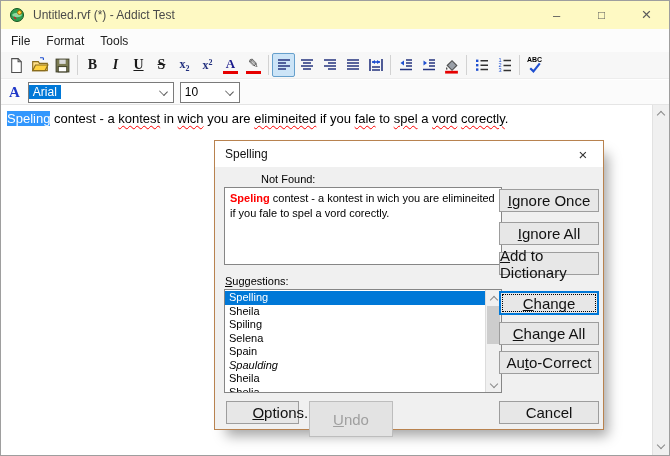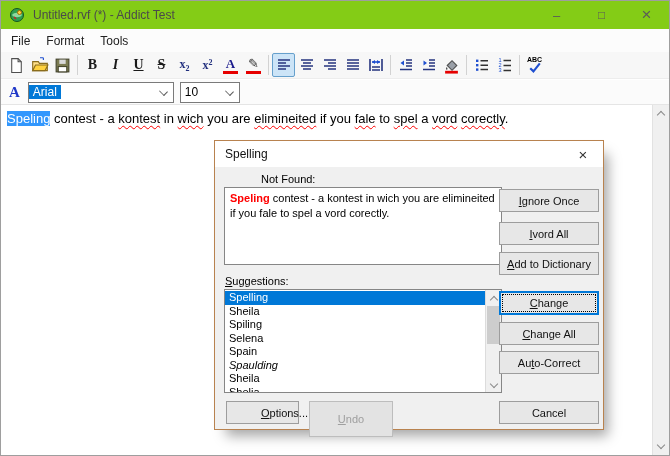--- a/index.html
+++ b/index.html
@@ -1,20 +1,20 @@
 <!DOCTYPE html>
 <html><head>
 <meta charset="utf-8">
 <style>
   * { margin:0; padding:0; box-sizing:border-box; }
   html,body { width:670px; height:456px; font-family:"Liberation Sans", sans-serif; background:#ffffff; }
   .window { position:absolute; left:0; top:0; width:670px; height:456px; border:1px solid #9e9e9e; background:#fff; overflow:hidden; }
 
   
-  .titlebar { position:absolute; left:0; top:0; right:0; height:28px; background:#84cc16; display:flex; align-items:center; }
+  .titlebar { position:absolute; left:0; top:0; right:0; height:28px; background:#fef9c3; display:flex; align-items:center; }
   .app-icon { width:16px; height:16px; margin-left:8px; }
   .title-text { margin-left:8px; font-size:12px; color:#4a4a4a; }
   .win-controls { position:absolute; right:0; top:0; height:28px; display:flex; }
   .win-btn { width:45px; height:28px; display:flex; align-items:center; justify-content:center; color:#5b5b5b; font-size:13px; }
   .win-btn.max { font-size:12px; }
   .win-btn.close { font-size:17px; }
 
   
   .menubar { position:absolute; left:0; top:28px; right:0; height:23px; background:#fcfcfc; display:flex; align-items:center; padding-left:2px; }
   .menu-item { padding:3px 8px; font-size:12px; color:#222; }
@@ -65,21 +65,21 @@
   .ak { text-decoration:underline; }
   .nf-box { position:absolute; left:9px; top:46px; width:278px; height:78px; background:#fff; border:1px solid #868686; padding:3px 5px; font-size:11px; line-height:15px; color:#000; }
   .nf-word { color:#ff0000; font-weight:bold; }
   .listbox { position:absolute; left:9px; top:148px; width:278px; height:104px; background:#fff; border:1px solid #868686; overflow:hidden; padding-top:1px; }
   .sug { height:13.5px; line-height:13.5px; font-size:11px; padding-left:4px; color:#000; }
   .sug.selected { background:#0078d7; color:#fff; }
   .lb-scroll { position:absolute; right:0; top:0; bottom:0; width:16px; background:#f0f0f0; border-left:1px solid #dcdcdc; }
   .lb-scroll .scroll-arrow { width:16px; height:15px; }
   .lb-scroll .chv { left:5px; }
   .lb-thumb { position:absolute; left:1px; right:1px; top:16px; height:38px; background:#cdcdcd; }
-  .btn { position:absolute; background:#e7e7e7; border:1px solid #9d9d9d; font-size:11px; color:#111; display:flex; align-items:center; justify-content:center; }
+  .btn { position:absolute; background:#e7e7e7; border:1px solid #9d9d9d; font-size:15px; color:#111; display:flex; align-items:center; justify-content:center; }
   .btn.col { left:284px; width:100px; height:23px; }
   .btn.default { border:2px solid #0078d7; outline:1px dotted #000; outline-offset:-4px; }
   .btn.disabled { color:#9f9f9f; border-color:#bdbdbd; background:#e3e3e3; }
 
   
   svg.ic { display:block; }
 </style>
 </head>
 <body>
 
@@ -262,21 +262,21 @@
     <div class="dlg-label" style="left:10px; top:32px;margin-left:36px;">Not Found:</div>
 
     <div class="nf-box">
       <span class="nf-word">Speling</span><span> contest - a kontest in wich you are elimineited if you fale to spel a vord corectly.</span>
     </div>
 
     <div class="btn col" style="top:48px;">
       <span><span class="ak">I</span><span>gnore Once</span></span>
     </div>
     <div class="btn col" style="top:81px;">
-      <span><span class="ak">I</span><span>vord All</span></span>
+      <span><span class="ak">I</span><span>gnore All</span></span>
     </div>
     <div class="btn col" style="top:111px;">
       <span><span class="ak">A</span><span>dd to Dictionary</span></span>
     </div>
 
     <div class="dlg-label" style="left:10px; top:134px;">
       <span class="ak">S</span><span>uggestions:</span>
     </div>
 
     <div class="listbox">

